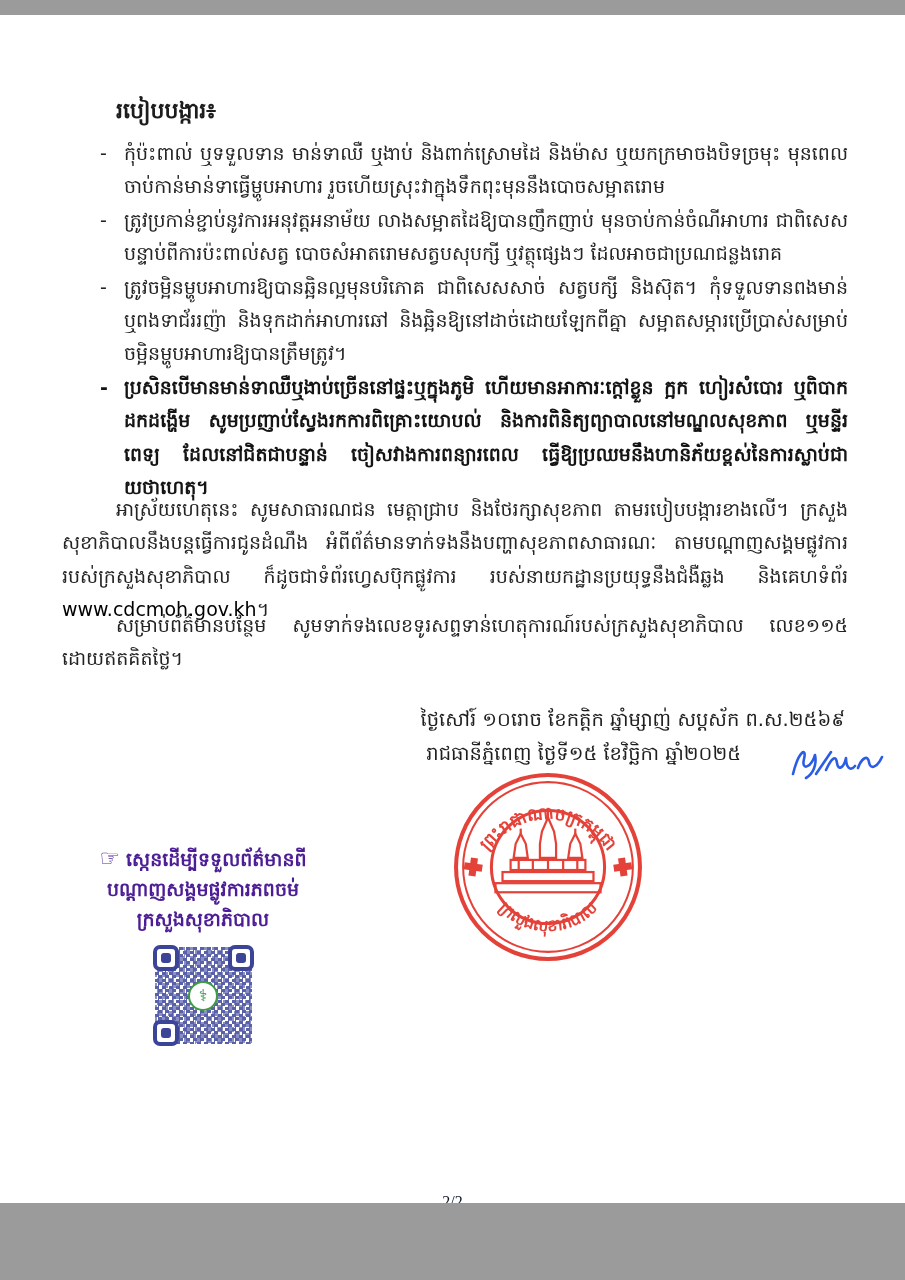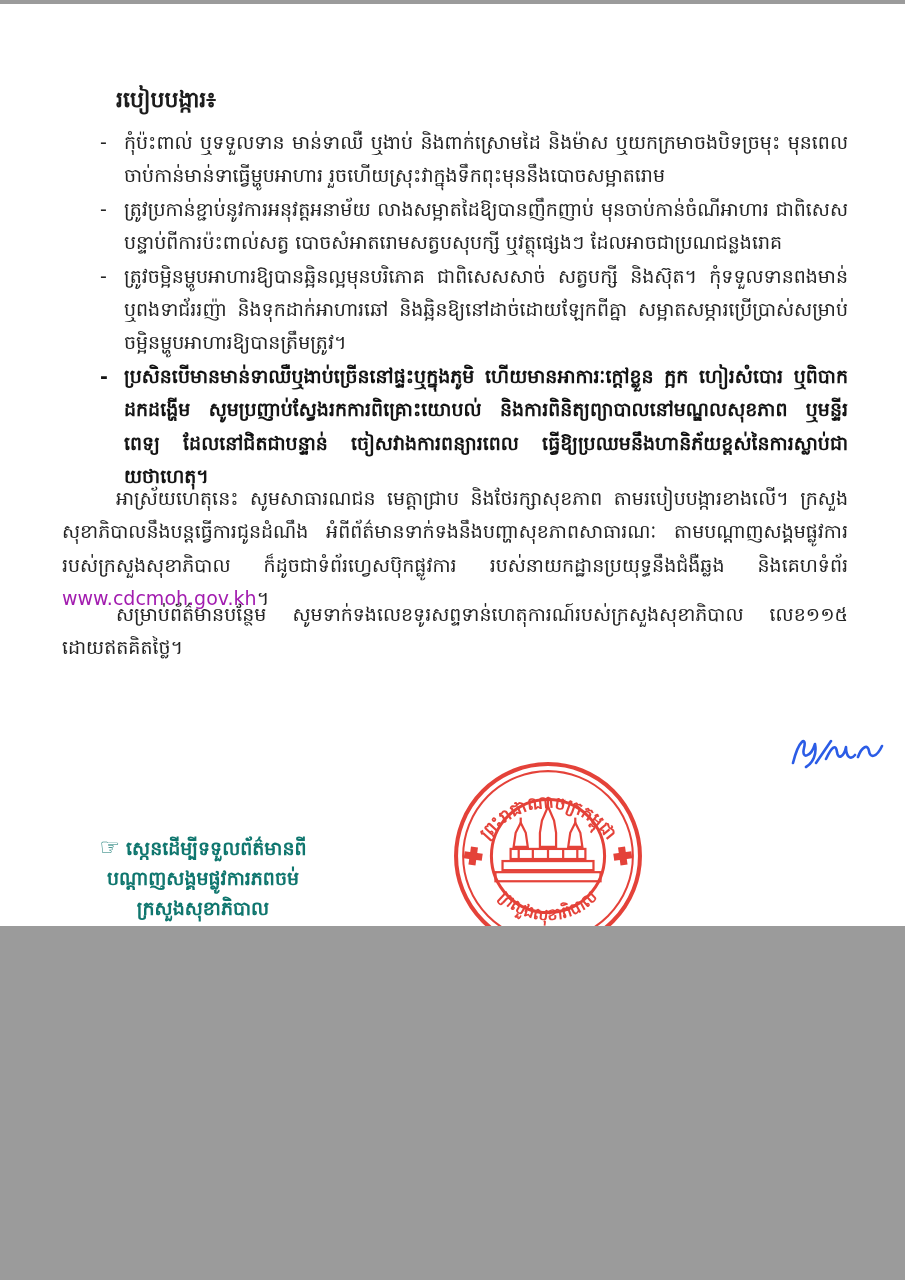--- a/index.html
+++ b/index.html
@@ -1,46 +1,46 @@
 <!DOCTYPE html>
 <html><head>
 <meta charset="utf-8">
 <style>
   * { margin:0; padding:0; box-sizing:border-box; }
   body { background:#9b9b9b; font-family:"DejaVu Sans", sans-serif; }
   .page {
-    position:relative; width:905px; height:922px; margin:4px auto;
+    position:relative; width:905px; height:1188px; margin:15px auto;
     background:#ffffff; color:#222; overflow:hidden;
   }
   .heading {
     position:absolute; left:116px; top:82px;
     font-size:22px; font-weight:bold; color:#1c1c1c;
   }
   .bullets { position:absolute; left:100px; top:122px; width:748px; list-style:none; }
   .bullet { display:flex; font-size:19px; line-height:33.4px; color:#232323; }
   .bullet .dash { width:24px; flex:0 0 24px; }
   .bullet .btxt { flex:1; text-align:justify; }
   .bullet.bold { font-weight:bold; color:#141414; }
   .para {
     position:absolute; left:62px; width:786px;
     font-size:19px; line-height:33.4px; text-align:justify;
     text-indent:54px; color:#232323;
   }
-  .para .url { text-indent:0; color:#a21caf; text-decoration:none; }
+  .para .url { text-indent:0; color:#000000; text-decoration:none; }
   .p1 { top:478px; }
   .p2 { top:594px; }
   .dates {
     position:absolute; right:60px; top:688px; width:560px;
     text-align:right; font-size:19.5px; line-height:34px; color:#1e1e1e;
   }
   .dates .dline2 { padding-right:104px; }
   .signature { position:absolute; left:786px; top:728px; }
   .seal { position:absolute; left:452px; top:756px; opacity:.93; }
   .qr-block { position:absolute; left:88px; top:828px; width:230px; text-align:center; }
-  .qr-caption { font-size:19px; line-height:30px; font-weight:bold; color:#0f766e; }
+  .qr-caption { font-size:19px; line-height:30px; font-weight:bold; color:#4c1d95; }
   .hand { font-size:23px; font-weight:normal; margin-right:6px; }
   .qr-box {
     position:relative; width:107px; height:107px; margin:8px auto 0;
     background:#fff; border:1px solid #fff;
   }
   .qr-fill {
     position:absolute; inset:4px;
     background:
       conic-gradient(#5a61a8 25%, transparent 0 50%, #5a61a8 0 75%, transparent 0) 0 0/7px 7px,
       conic-gradient(#8a8fc4 25%, transparent 0 50%, #8a8fc4 0 75%, transparent 0) 2px 3px/11px 11px;
@@ -98,20 +98,24 @@
     <li class="bullet bold">
       <span class="dash">-</span>
       <span class="btxt">ប្រសិនបើមានមាន់ទាឈឺឬងាប់ច្រើននៅផ្ទះឬក្នុងភូមិ ហើយមានអាការៈក្តៅខ្លួន ក្អក ហៀរសំបោរ ឬពិបាកដកដង្ហើម សូមប្រញាប់ស្វែងរកការពិគ្រោះយោបល់ និងការពិនិត្យព្យាបាលនៅមណ្ឌលសុខភាព ឬមន្ទីរពេទ្យ ដែលនៅជិតជាបន្ទាន់ ចៀសវាងការពន្យារពេល ធ្វើឱ្យប្រឈមនឹងហានិភ័យខ្ពស់នៃការស្លាប់ជាយថាហេតុ។</span>
     </li>
   </ul>
 
   <div class="para p1"><span>អាស្រ័យហេតុនេះ សូមសាធារណជន មេត្តាជ្រាប និងថែរក្សាសុខភាព តាមរបៀបបង្ការខាងលើ។ ក្រសួងសុខាភិបាលនឹងបន្តធ្វើការជូនដំណឹង អំពីព័ត៌មានទាក់ទងនឹងបញ្ហាសុខភាពសាធារណៈ តាមបណ្តាញសង្គមផ្លូវការរបស់ក្រសួងសុខាភិបាល ក៏ដូចជាទំព័រហ្វេសប៊ុកផ្លូវការ របស់នាយកដ្ឋានប្រយុទ្ធនឹងជំងឺឆ្លង និងគេហទំព័រ </span><a class="url">www.cdcmoh.gov.kh</a><span>។</span></div>
 
   <div class="para p2">សម្រាប់ព័ត៌មានបន្ថែម សូមទាក់ទងលេខទូរសព្ទទាន់ហេតុការណ៍របស់ក្រសួងសុខាភិបាល លេខ១១៥ ដោយឥតគិតថ្លៃ។</div>
 
+  <div class="dates">
+    <div class="dline1">ថ្ងៃសៅរ៍ ១០រោច ខែកត្តិក ឆ្នាំម្សាញ់ សប្តស័ក ព.ស.២៥៦៩</div>
+    <div class="dline2">រាជធានីភ្នំពេញ ថ្ងៃទី១៥ ខែវិច្ឆិកា ឆ្នាំ២០២៥</div>
+  </div>
 
   <div class="signature">
     <svg width="100" height="44" viewBox="0 0 100 44">
       <path d="M7 31 C 13 7, 21 4, 18 16 C 15 28, 25 25, 29 12 C 31 22, 27 31, 20 35 M 30 31 L 45 9 M 40 27 C 46 14, 50 12, 51 20 C 52 28, 58 25, 60 15 C 60 24, 64 29, 69 23 M 72 25 C 76 14, 82 12, 83 19 C 84 27, 91 25, 96 14" stroke="#2b5ce6" stroke-width="2.6" fill="none" stroke-linecap="round" stroke-linejoin="round"></path>
     </svg>
   </div>
 
   <div class="seal">
     <svg width="192" height="192" viewBox="0 0 190 190">
       <circle cx="95" cy="95" r="91" fill="none" stroke="#e3342b" stroke-width="4"></circle>

